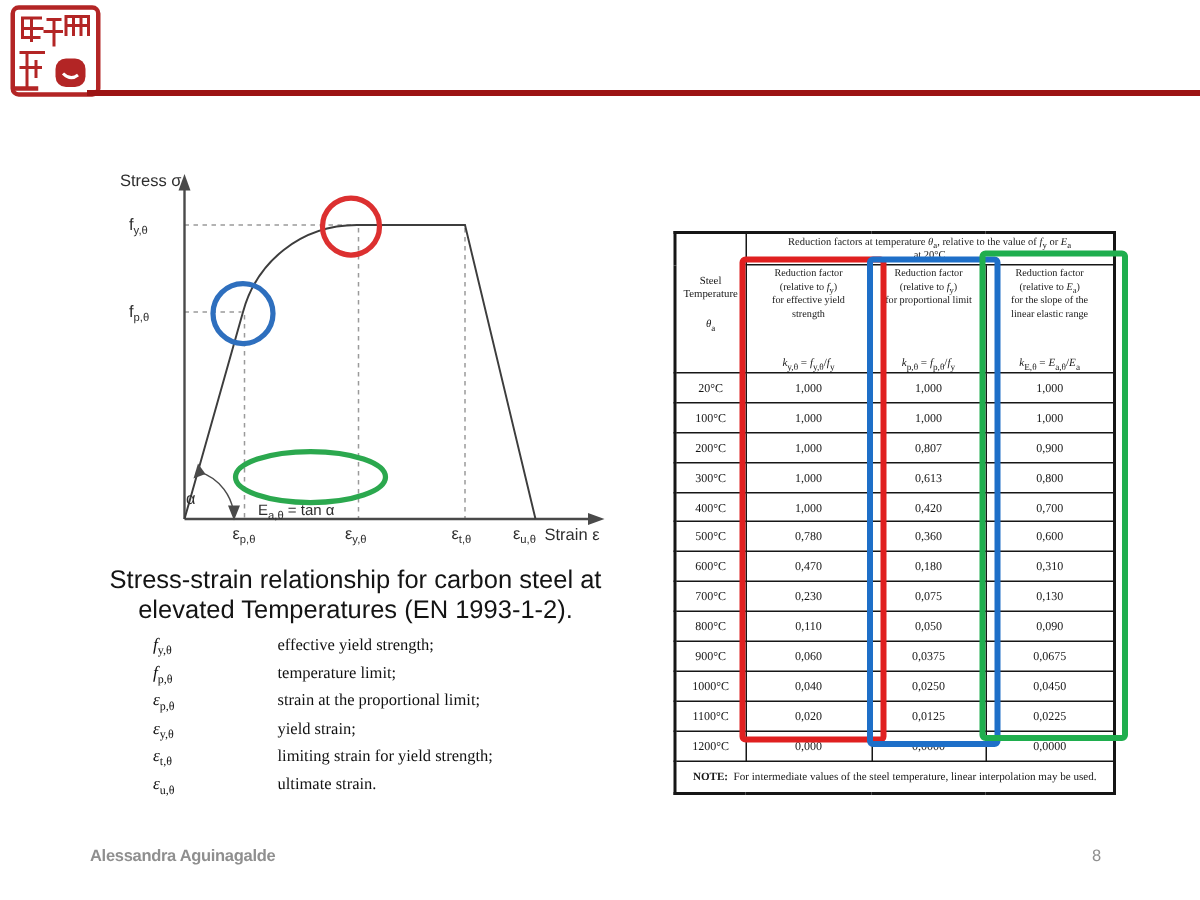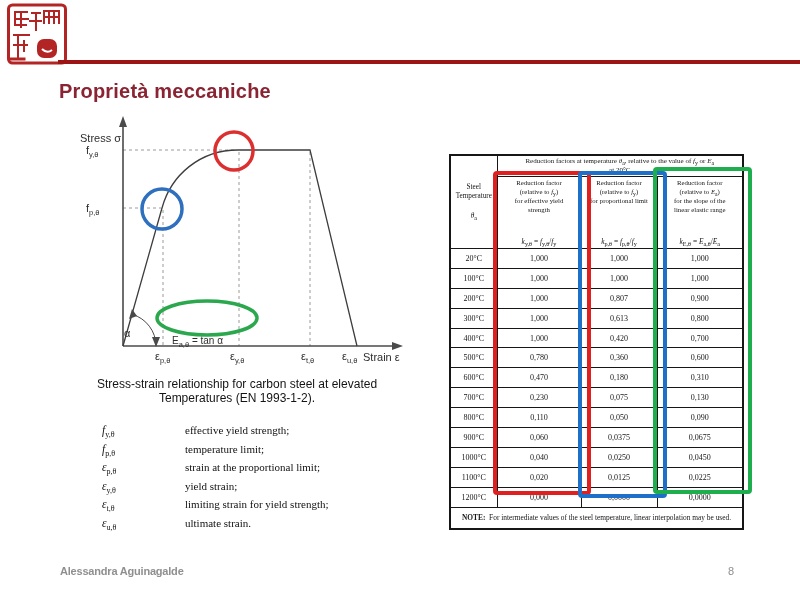--- a/index.html
+++ b/index.html
@@ -10,21 +10,21 @@
   .seal{position:absolute;left:5px;top:3px;width:63px;height:63px;}
   
   .title{position:absolute;left:59px;top:80px;font-size:20px;font-weight:bold;color:#8A2432;letter-spacing:.2px;}
   
   .fig{position:absolute;left:60px;top:113px;width:345px;height:262px;}
   .fig svg{position:absolute;left:0;top:0;}
   .flabel{position:absolute;font-size:11px;color:#2e2e2e;white-space:nowrap;}
   .flabel sub{font-size:7.5px;}
   .fl-ann{font-size:10px;margin-top:24px;}
   .caption{position:absolute;left:62px;top:377px;width:350px;text-align:center;
-           font-size:12px;line-height:1.2;color:#141414;}
+           font-size:17px;line-height:1.2;color:#141414;}
   
   .legend{position:absolute;left:102px;top:424px;font-family:"Liberation Serif",serif;
           font-size:11px;color:#111;}
   .lrow{display:flex;height:18.5px;align-items:baseline;}
   .lsym{width:83px;font-size:11.5px;}
   .lsym sub{font-size:8px;}
   
   .rtwrap{position:absolute;left:449px;top:154px;}
   table.rt{border-collapse:collapse;table-layout:fixed;width:293px;background:#fff;
            font-family:"Liberation Serif",serif;color:#161616;border:2px solid #161616;}
@@ -63,21 +63,20 @@
       <path d="M39,8 h15 M39,8 v12 M54,8 v12 M39,14 h15 M44,8 v12 M49,8 v12"></path>
       <path d="M9,32 h15 M13,32 v23 M9,42 h13 M19,38 v10"></path>
       <path d="M6,56 h13" stroke-width="3"></path>
     </g>
     <rect x="32" y="36" width="20" height="19" rx="7" fill="#B32525"></rect>
     <path d="M37,46 q5,5 10,1" stroke="#ffffff" stroke-width="2" fill="none"></path>
   </svg>
 
   <div class="rule"></div>
 
-  <div class="title">Proprietà meccaniche</div>
 
   <div class="fig">
     <svg width="345" height="262" viewBox="0 0 345 262">
 
       <g stroke="#9a9a9a" stroke-width="1" stroke-dasharray="3,3" fill="none">
         <path d="M63,37 H176"></path>
         <path d="M63,95 H101"></path>
         <path d="M103,97 V233"></path>
         <path d="M179,39 V233"></path>
         <path d="M250,39 V233"></path>
@@ -95,21 +94,21 @@
       <g stroke="#4a4a4a" stroke-width="1" fill="#4a4a4a">
         <path d="M72.2,201.4 A33,33 0 0 1 96,233" fill="none"></path>
         <polygon points="92,224 100,224 96,234" stroke="none"></polygon>
         <polygon points="69,206 77,203 72,196" stroke="none"></polygon>
       </g>
 
       <circle cx="174" cy="38" r="19" fill="none" stroke-width="3.5" stroke="#DC3030"></circle>
       <circle cx="102" cy="96" r="20" fill="none" stroke-width="3.5" stroke="#2E6FBE"></circle>
       <ellipse cx="147" cy="205" rx="50" ry="17" fill="none" stroke-width="3.5" stroke="#2BA84E"></ellipse>
     </svg>
-    <span class="flabel" style="left:20px;top:19px;">Stress σ</span>
+    <span class="flabel" style="left:20px;top:2px;">Stress σ</span>
     <span class="flabel" style="left:303px;top:238px;">Strain ε</span>
     <span class="flabel" style="left:26px;top:31px;">f<sub>y,θ</sub></span>
     <span class="flabel" style="left:26px;top:89px;">f<sub>p,θ</sub></span>
     <span class="flabel" style="left:95px;top:237px;">ε<sub>p,θ</sub></span>
     <span class="flabel" style="left:170px;top:237px;">ε<sub>y,θ</sub></span>
     <span class="flabel" style="left:241px;top:237px;">ε<sub>t,θ</sub></span>
     <span class="flabel" style="left:282px;top:237px;">ε<sub>u,θ</sub></span>
     <span class="flabel fl-ann" style="left:112px;top:198px;">E<sub>a,θ</sub> = tan α</span>
     <span class="flabel" style="left:64px;top:214px;">α</span>
   </div>

